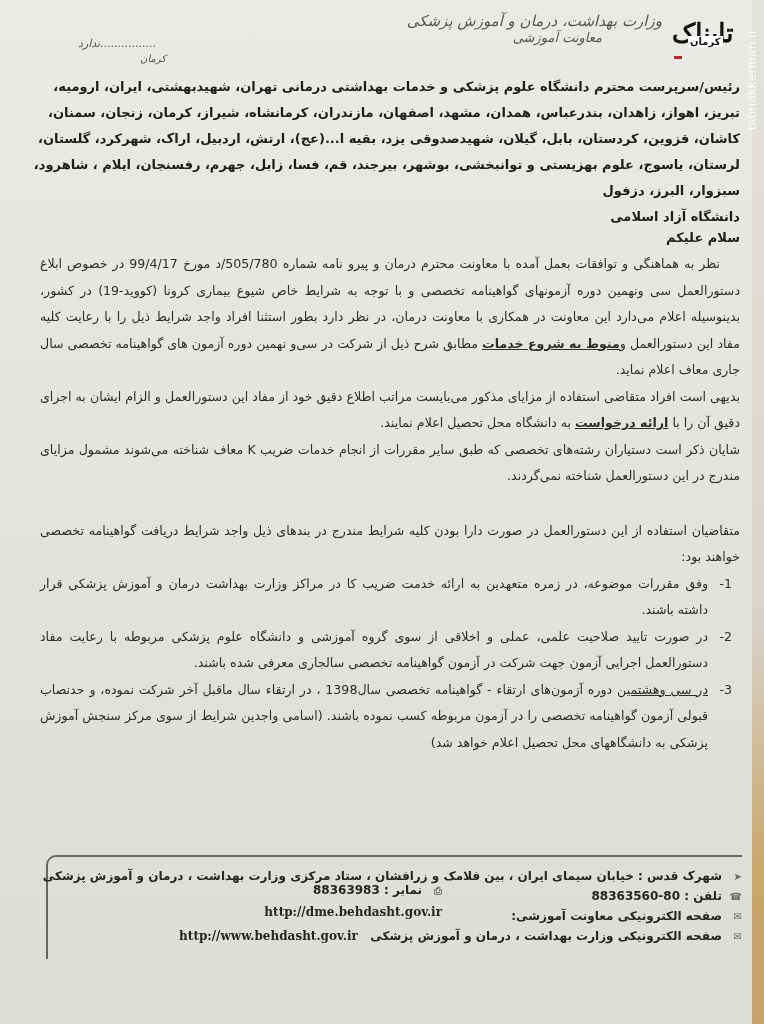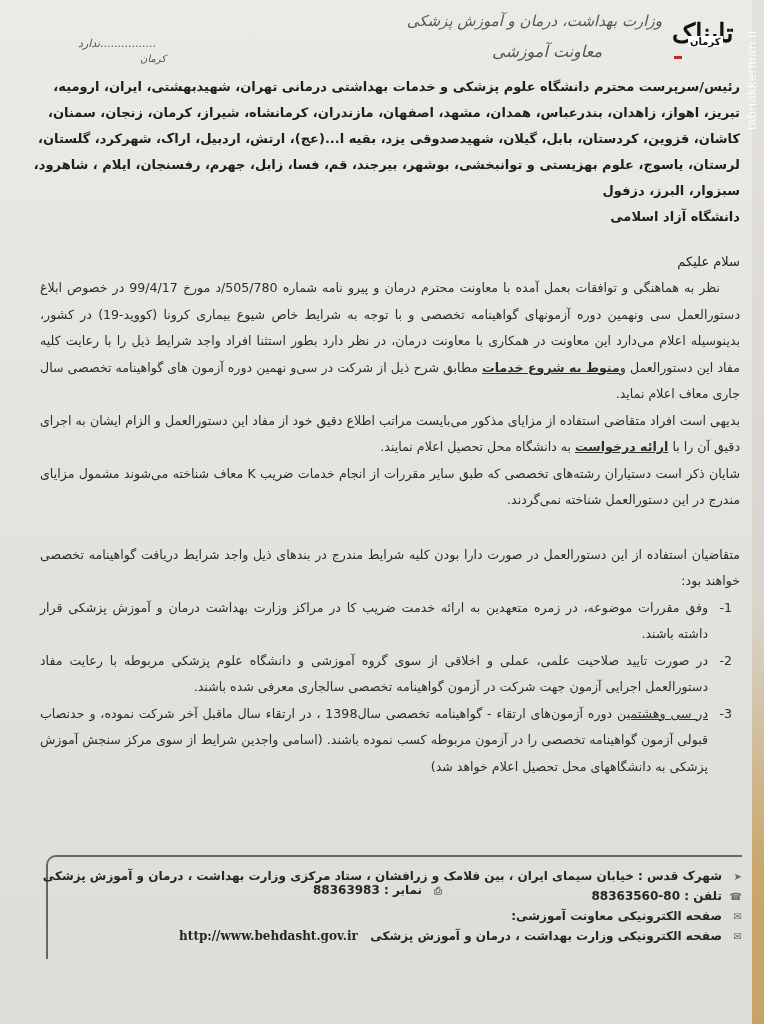--- a/index.html
+++ b/index.html
@@ -33,36 +33,36 @@
     .logo .city {
       position: absolute; left: 4px; top: 18px; font-size: 10px; font-weight: bold;
       color: #111; background: #fff; padding: 0 2px; margin-left: 12px;
     }
     .logo .dots { position: absolute; left: 2px; top: 38px; width: 8px; height: 3px; background: #c0282a; }
     .ministry {
       position: absolute; right: 90px; top: 12px; direction: rtl;
       font-family: "DejaVu Serif", serif; font-style: italic; color: #555;
     }
     .ministry .l1 { font-size: 15px; }
-    .ministry .l2 { font-size: 16px; margin-top: 12px; margin-right: 60px; }
+    .ministry .l2 { font-size: 13px; margin-right: 60px; }
     .attach {
       position: absolute; left: 78px; top: 8px; direction: rtl;
       font-family: "DejaVu Serif", serif; font-size: 11px; color: #555; margin-top: 29px;
     }
     .attach .val { font-style: italic; }
     .attach .dots { letter-spacing: 1px; }
     .attach .label { position: absolute; right: -10px; top: 16px; font-style: italic; font-size: 10px; }
 
     .content { position: absolute; left: 40px; top: 74px; width: 700px; direction: rtl; text-align: justify; }
     .recipients {
       font-weight: bold; font-size: 13px; line-height: 26px; color: #1e1e1e;
       padding-right: 0;
     }
     .recipients .row { white-space: nowrap; }
-    .greeting { font-weight: normal; font-size: 13px; margin-top: 24px; color: #1e1e1e; }
+    .greeting { font-weight: bold; font-size: 13px; color: #1e1e1e; }
     .para { font-size: 12.6px; line-height: 26.5px; color: #2d2d2d; }
     .para.first { text-indent: 20px; margin-top: 6px; }
     .u { text-decoration: underline; font-weight: bold; }
     .gap { height: 28px; }
     .item { position: relative; padding-right: 32px; }
     .item .num { position: absolute; right: 8px; top: 0; }
 
     .footer {
       position: absolute; left: 46px; top: 855px; width: 694px; height: 102px;
       border-top: 2px solid #666; border-left: 2px solid #666; border-radius: 10px 0 0 0;
@@ -135,20 +135,23 @@
     </div>
     <div class="frow" style="top:30px; right:0;">
       <span class="ic">☎</span><span>تلفن :</span> <span>80-88363560</span>
     </div>
     <div class="frow" style="top:24px; right:300px;">
       <span class="ic">⎙</span><span>نمابر :</span> <span>88363983</span>
     </div>
     <div class="frow" style="top:50px;">
       <span class="ic">✉</span><span>صفحه الکترونیکی معاونت آموزشی:</span>
     </div>
+    <div class="frow" style="top:46px; right:300px;">
+      <span class="url">http://dme.behdasht.gov.ir</span>
+    </div>
     <div class="frow" style="top:70px;">
       <span class="ic">✉</span><span>صفحه الکترونیکی وزارت بهداشت ، درمان و آموزش پزشکی</span>
       &nbsp;&nbsp;<span class="url">http://www.behdasht.gov.ir</span>
     </div>
   </div>
 </div>
 
 <div class="edge">
   <div class="watermark">tabnakkerman.ir</div>
 </div>

